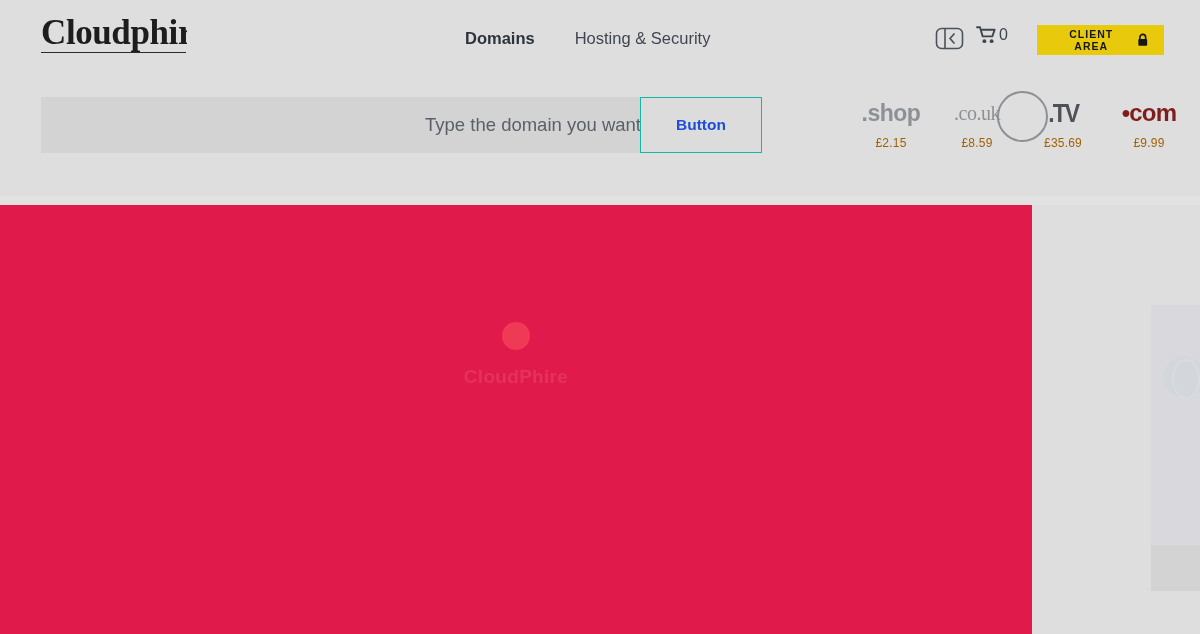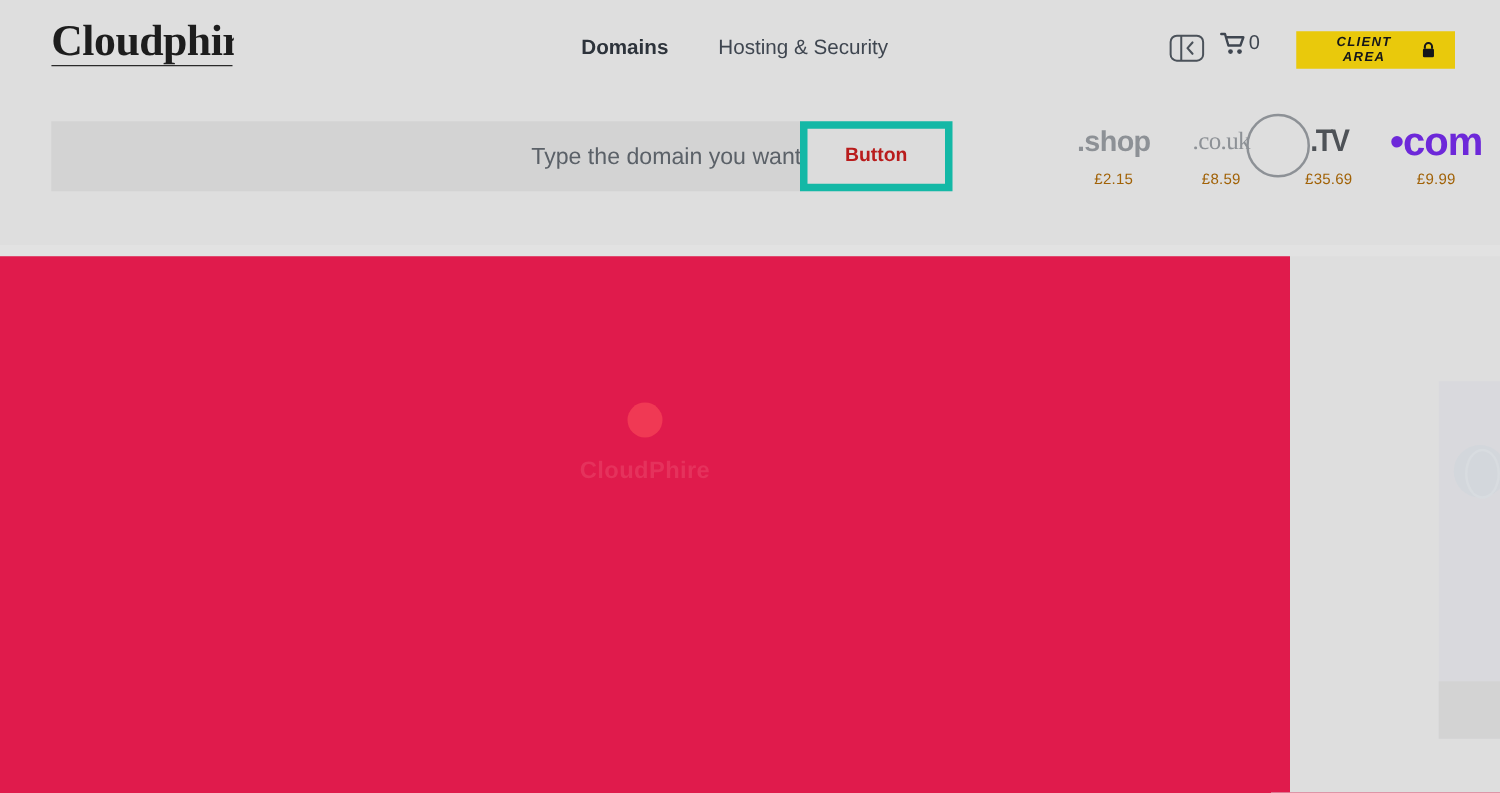--- a/index.html
+++ b/index.html
@@ -111,21 +111,20 @@
     width: 127px;
     height: 29px;
     background: #e9c90c;
     border: none;
     display: flex;
     align-items: center;
     justify-content: center;
     gap: 7px;
     cursor: pointer;
     padding: 15px;
-    font-style: italic;
   }
   .client-area-label {
     font-size: 10.5px;
     font-weight: 700;
     letter-spacing: 1.05px;
     color: #14161a;
     line-height: 12px;
   }
 
   
@@ -163,26 +162,26 @@
     opacity: 1;
   }
 
   .search-btn {
     position: absolute;
     left: 640px;
     top: 19px;
     width: 122px;
     height: 56px;
     background: #dcdcdc;
-    border: 6px solid #14b8a6;
+    border: 1px solid #14b8a6;
     box-sizing: border-box;
     font-family: "Liberation Sans", sans-serif;
     font-size: 15.5px;
     font-weight: 700;
-    color: #b91c1c;
+    color: #1d4ed8;
     cursor: pointer;
   }
 
   
   .tlds {
     position: absolute;
     left: 848px;
     top: 18px;
     height: 70px;
     display: flex;
@@ -241,23 +240,23 @@
   .logo-tv {
     font-size: 25px;
     font-weight: 700;
     color: #4e5257;
     letter-spacing: -2.2px;
     line-height: 26px;
     font-family: "Liberation Sans Narrow", "Liberation Sans", sans-serif;
     transform: scaleX(0.92);
   }
   .logo-com {
-    font-size: 32px;
-    font-weight: 700;
-    color: #6d28d9;
+    font-size: 24px;
+    font-weight: 700;
+    color: #7f1d1d;
     letter-spacing: -0.8px;
     line-height: 26px;
   }
 
   
   .hero {
     position: absolute;
     left: 0;
     top: 205px;
     width: 1032px;

